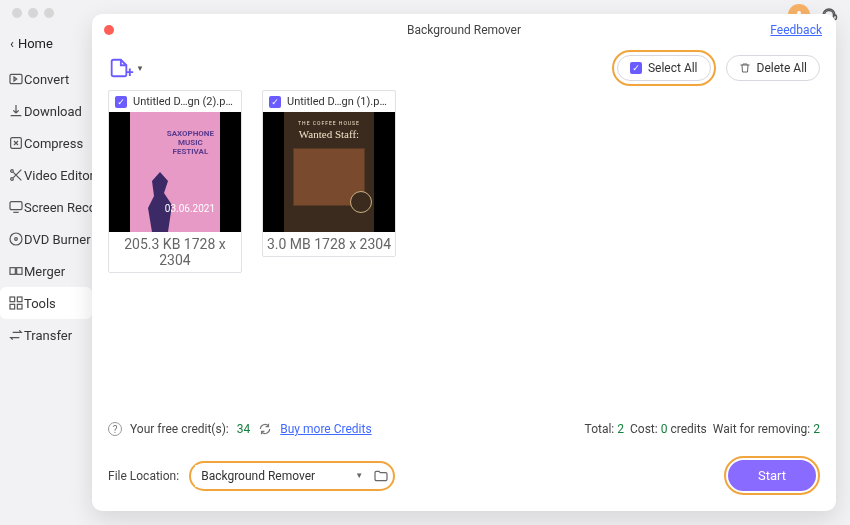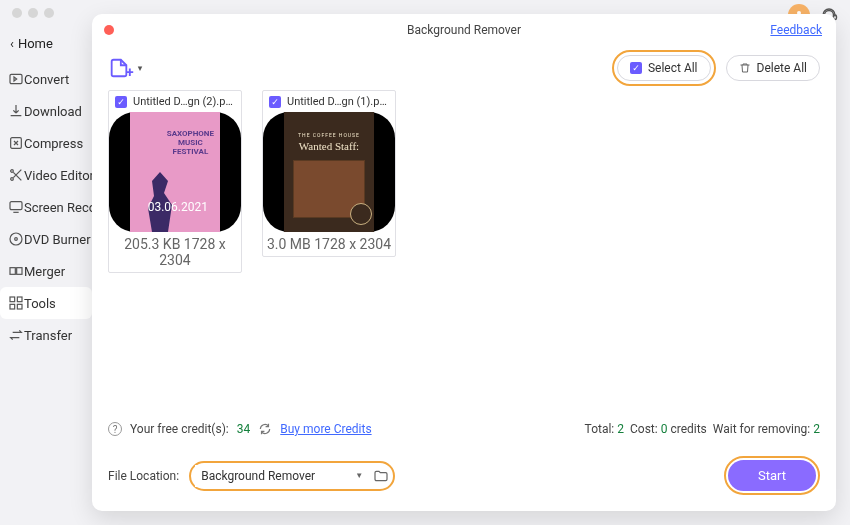--- a/index.html
+++ b/index.html
@@ -27,26 +27,26 @@
   .add-btn { display:flex; align-items:center; gap:2px; color:#6b5cff; }
   .tool-spacer { flex:1; }
   .pill-btn { display:flex; align-items:center; gap:6px; border:1px solid #d8d8de; border-radius:16px; padding:5px 12px; font-size:12px; color:#333; cursor:pointer; }
   .highlight { border:2.5px solid #f2a53c; border-radius:20px; padding:3px; }
   .highlight .pill-btn { border:1px solid #d8d8de; }
   .chk { width:12px; height:12px; border-radius:2px; background:#6b5cff; color:#fff; display:inline-flex; align-items:center; justify-content:center; font-size:9px; }
   .gallery { flex:1; padding:0 16px; display:flex; gap:20px; align-items:flex-start; }
   .thumb { width:134px; border:1px solid #e0e0e5; border-radius:2px; background:#fff; }
   .thumb-head { display:flex; align-items:center; gap:6px; padding:4px 6px; font-size:11px; color:#333; }
   .thumb-name { flex:1; overflow:hidden; text-overflow:ellipsis; white-space:nowrap; }
-  .thumb-img { width:132px; height:120px; background:#000; display:flex; align-items:center; justify-content:center;border-radius:26px; }
+  .thumb-img { width:132px; height:120px; background:#000; display:flex; align-items:center; justify-content:center; }
   .img1 { width:90px; height:120px; background:#e89ac7; display:flex; flex-direction:column; align-items:center; justify-content:center; position:relative; }
   .img1 .sil { width:40px; height:60px; background:#3b2a66; clip-path: polygon(50% 0, 70% 15%, 60% 35%, 80% 55%, 70% 100%, 30% 100%, 20% 60%, 35% 40%, 30% 15%); position:absolute; left:10px; bottom:0;}
   .img1 .txt { position:absolute; right:6px; top:18px; color:#5a3a8c; font-weight:700; font-size:8px; text-align:center; line-height:1.1;}
-  .img1 .date { position:absolute; right:12px; bottom:18px; color:#fff; font-size:12px; }
-  .img2 { width:90px; height:120px; background:#3b2a1e; display:flex; flex-direction:column; align-items:center; justify-content:flex-start; color:#f0e4c8; text-align:center; padding-top:20px; }
+  .img1 .date { position:absolute; right:5px; bottom:18px; color:#fff; font-size:10px; }
+  .img2 { width:90px; height:120px; background:#3b2a1e; display:flex; flex-direction:column; align-items:center; justify-content:flex-start; color:#f0e4c8; text-align:center; padding-top:8px; }
   .img2 .big { font-family: Georgia, serif; font-size:11px; margin-top:2px; }
   .img2 .photo { margin-top:8px; width:72px; height:58px; background:#7a4a2e; border:1px solid #5a3a22; position:relative; }
   .img2 .photo::after { content:""; position:absolute; right:-8px; bottom:-8px; width:20px; height:20px; border:1.5px solid #c8b080; border-radius:50%; background:#3b2a1e; }
   .thumb-meta { text-align:center; font-size:14px; color:#666; padding:4px 0; }
   .credits-row { display:flex; align-items:center; padding:6px 16px 10px; font-size:12px; color:#444; gap:8px; }
   .q-icon { width:14px; height:14px; border:1px solid #999; border-radius:50%; display:inline-flex; align-items:center; justify-content:center; font-size:10px; color:#777; }
   .refresh-icon { width:14px; height:14px; color:#777; display:inline-flex; align-items:center; justify-content:center; }
   .link { color:#4069ff; text-decoration:underline; }
   .credits-right { margin-left:auto; display:flex; gap:6px; }
   .orange { color:#15803d; }

